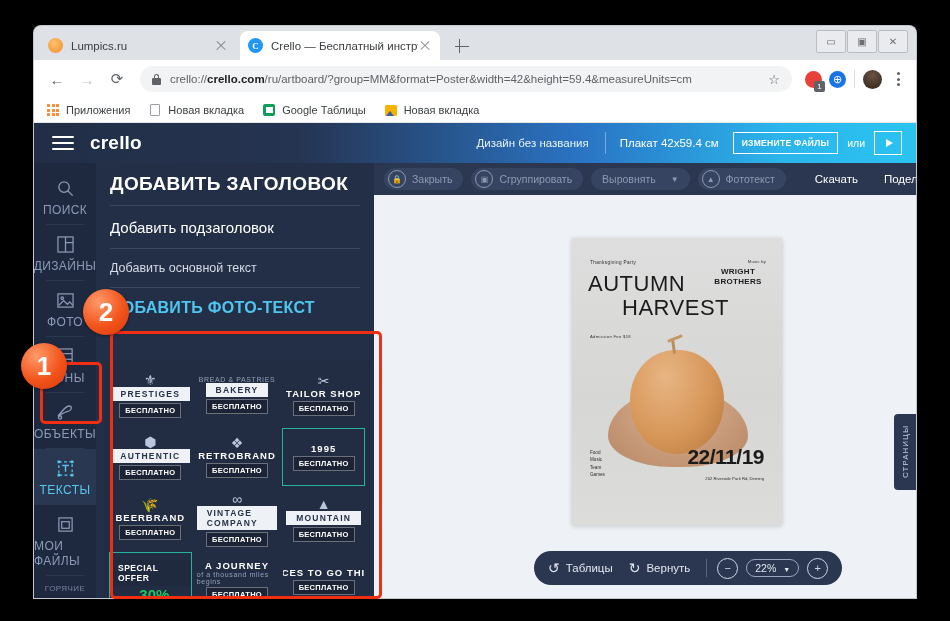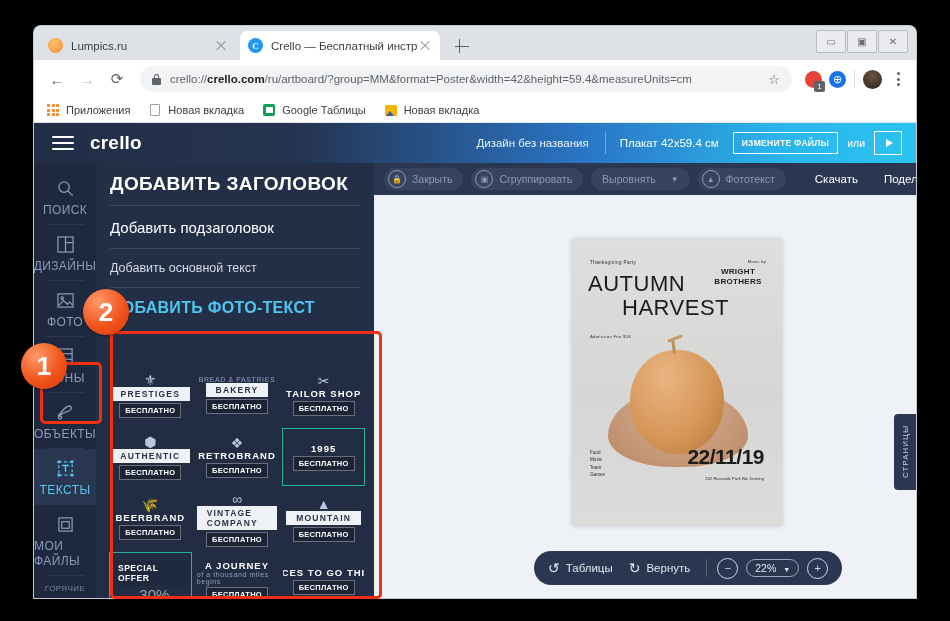--- a/index.html
+++ b/index.html
@@ -108,21 +108,21 @@
   .tpl{height:56px;position:relative;display:flex;flex-direction:column;align-items:center;justify-content:center;
        font-family:"Liberation Sans",sans-serif;overflow:hidden;}
   .tpl .badgefree{background:#1b2335;color:#fff;font-size:7.5px;font-weight:bold;letter-spacing:.3px;
                   padding:2px 5px;border:1px solid rgba(255,255,255,.35);margin-top:2px;white-space:nowrap;}
   .tpl .mainw{color:#fff;font-size:9.5px;font-weight:bold;letter-spacing:1px;white-space:nowrap;}
   .tpl .ribbon{background:#eef1f5;color:#27324a;font-size:8.5px;font-weight:bold;letter-spacing:1.2px;padding:2px 10px;}
   .tpl .em{font-size:7px;color:#93a0bb;letter-spacing:.6px;}
   .tpl .glyph{font-size:14px;color:#b9c6dd;line-height:1;}
   .tpl.teal{outline:1.5px solid #25b49a;}
   .tpl .offer{background:#1f2a3e;color:#fff;font-size:8.5px;font-weight:bold;letter-spacing:.5px;padding:3px 8px;}
-  .tpl .pct{color:#a3a3a3;font-size:15px;font-weight:normal;margin-left:8px;}
+  .tpl .pct{color:#22c55e;font-size:15px;font-weight:bold;margin-left:8px;}
 
   
   .editor{position:absolute;left:340px;top:40px;right:0;bottom:0;background:#eef1f5;}
   .etoolbar{height:32px;background:#2b3751;display:flex;align-items:center;padding:0 10px;box-sizing:border-box;}
   .pill{height:22px;border-radius:11px;background:#374461;display:flex;align-items:center;
         padding:0 11px 0 4px;margin-right:8px;color:#8e9ab4;font-size:10.5px;}
   .pill .pico{width:16px;height:16px;border-radius:50%;border:1.2px solid #8e9ab4;margin-right:6px;
               display:flex;align-items:center;justify-content:center;font-size:8px;}
   .pill.nopic{padding-left:11px;gap:9px;}
   .etool-txt{color:#fff;font-size:11.5px;padding:0 13px;}

